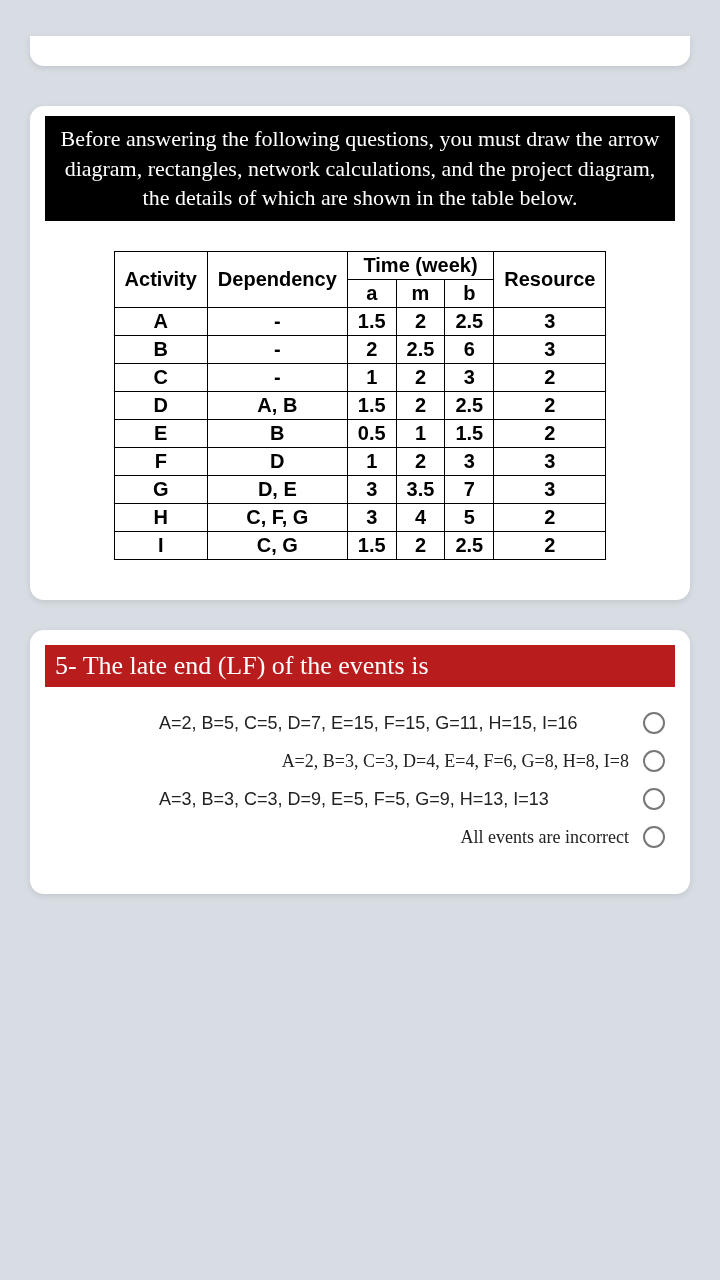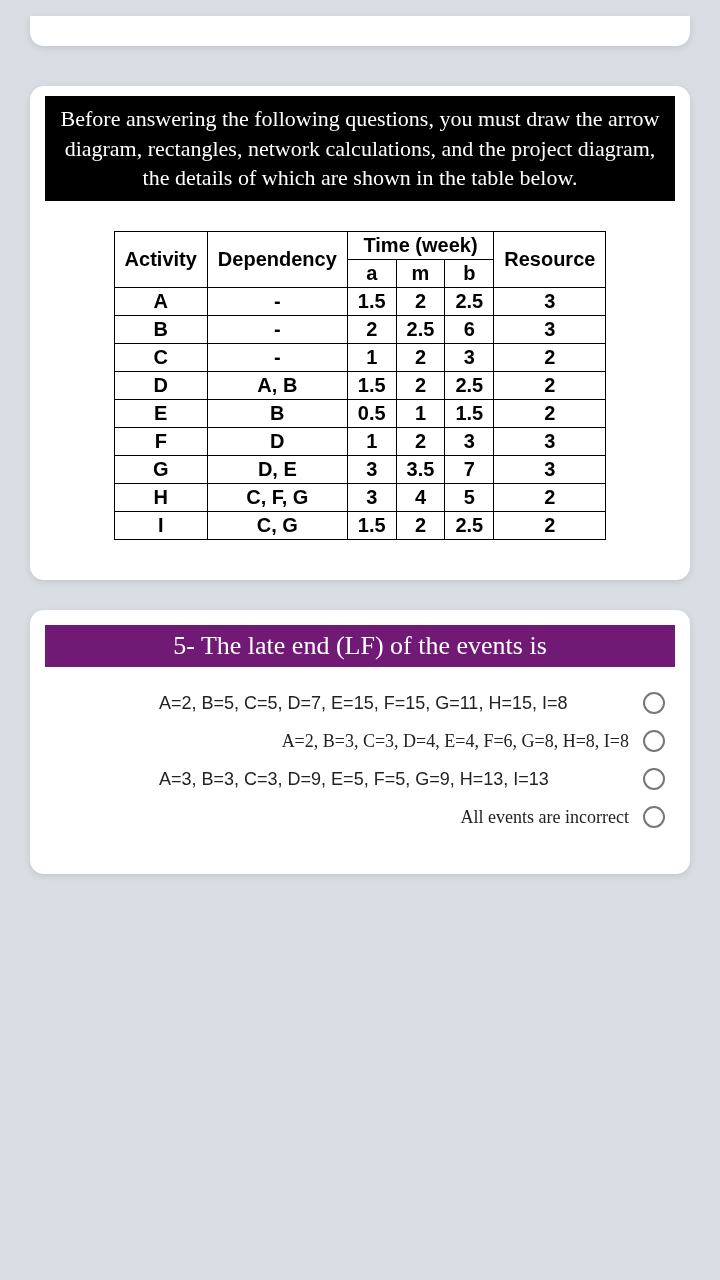--- a/index.html
+++ b/index.html
@@ -5,21 +5,21 @@
   * { box-sizing: border-box; }
   body {
     margin: 0;
     padding: 0;
     background: #d8dde3;
     font-family: Georgia, 'Times New Roman', serif;
     width: 720px;
     height: 1280px;
   }
   .page {
-    padding: 16px 30px;
+    padding: 36px 30px;
   }
   .card {
     background: #ffffff;
     border-radius: 14px;
     padding: 30px 20px 40px 20px;
     margin-bottom: 30px;
     box-shadow: 0 2px 6px rgba(0,0,0,0.1);
   }
   .top-card {
     padding-top: 10px;
@@ -51,27 +51,26 @@
   table.data th {
     font-weight: bold;
   }
   .question-card {
     background: #ffffff;
     border-radius: 14px;
     padding: 25px 25px 30px 25px;
     box-shadow: 0 2px 6px rgba(0,0,0,0.1);
   }
   .qtitle {
-    background: #701a75;
+    background: #b91c1c;
     color: #fff;
     font-family: Georgia, serif;
     font-size: 26px;
     padding: 6px 10px;
     margin: -10px -10px 25px -10px;
-    text-align: center;
   }
   .option-row {
     display: flex;
     justify-content: flex-end;
     align-items: center;
     gap: 14px;
     margin: 16px 0;
     font-family: Arial, Helvetica, sans-serif;
     font-size: 18px;
     color: #222;
@@ -199,21 +198,21 @@
             <td>2</td>
           </tr>
         </tbody>
     </table>
   </div>
 
   <div class="question-card">
     <div class="qtitle">5- The late end (LF) of the events is</div>
     <div id="options">
         <div class="option-row">
-          <div class="option-text">A=2, B=5, C=5, D=7, E=15, F=15, G=11, H=15, I=8</div>
+          <div class="option-text">A=2, B=5, C=5, D=7, E=15, F=15, G=11, H=15, I=16</div>
           <div class="radio"></div>
         </div>
         <div class="option-row short">
           <div class="option-text">A=2, B=3, C=3, D=4, E=4, F=6, G=8, H=8, I=8</div>
           <div class="radio"></div>
         </div>
         <div class="option-row">
           <div class="option-text">A=3, B=3, C=3, D=9, E=5, F=5, G=9, H=13, I=13</div>
           <div class="radio"></div>
         </div>

